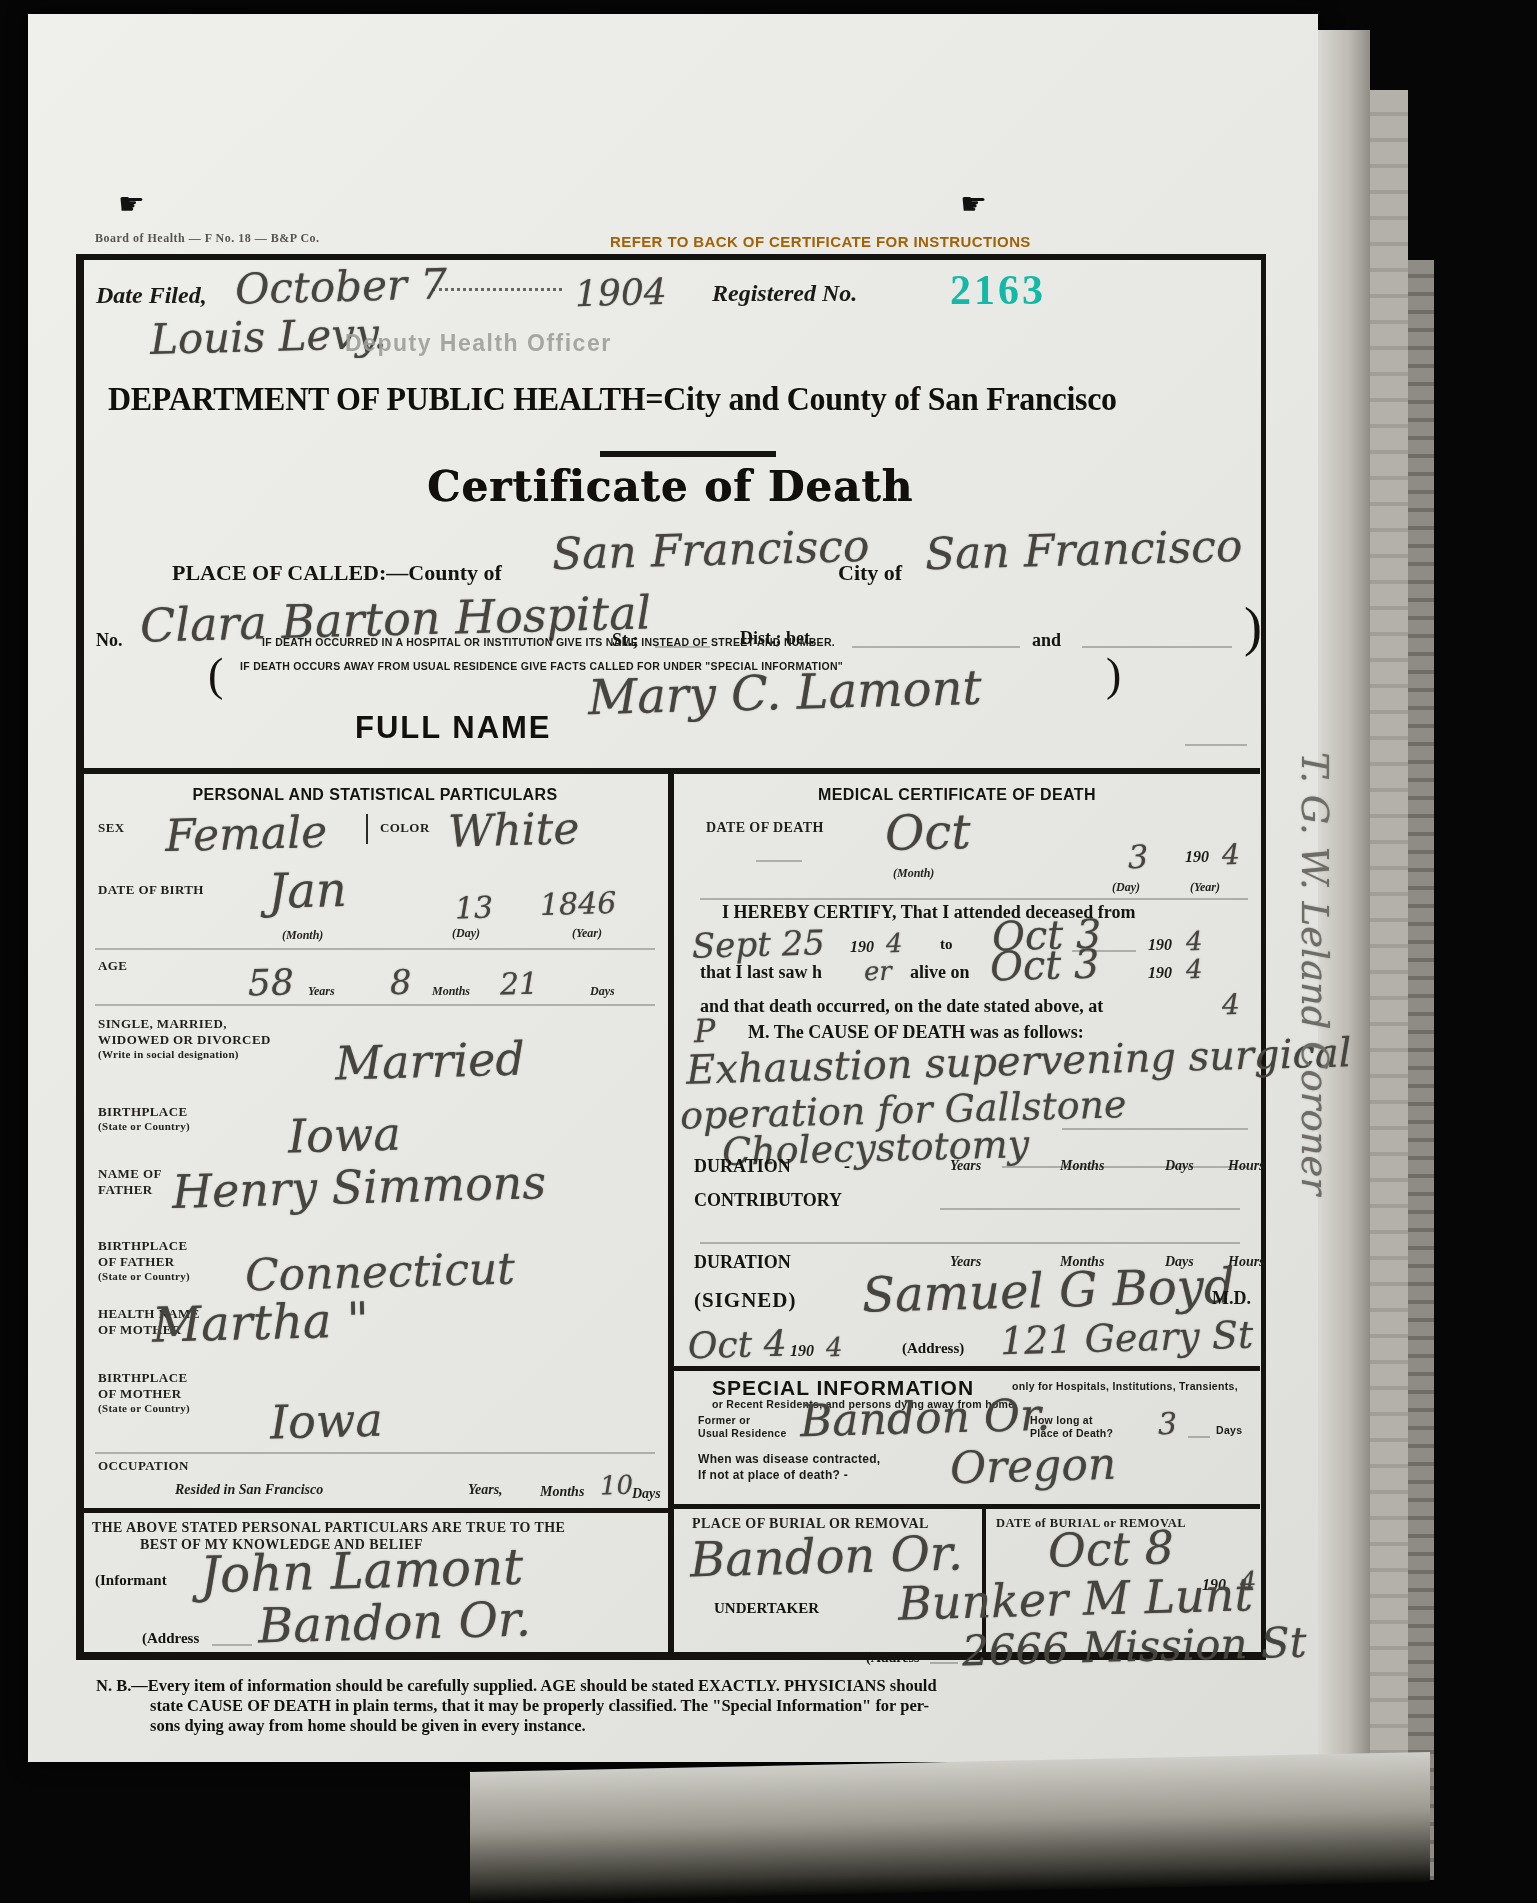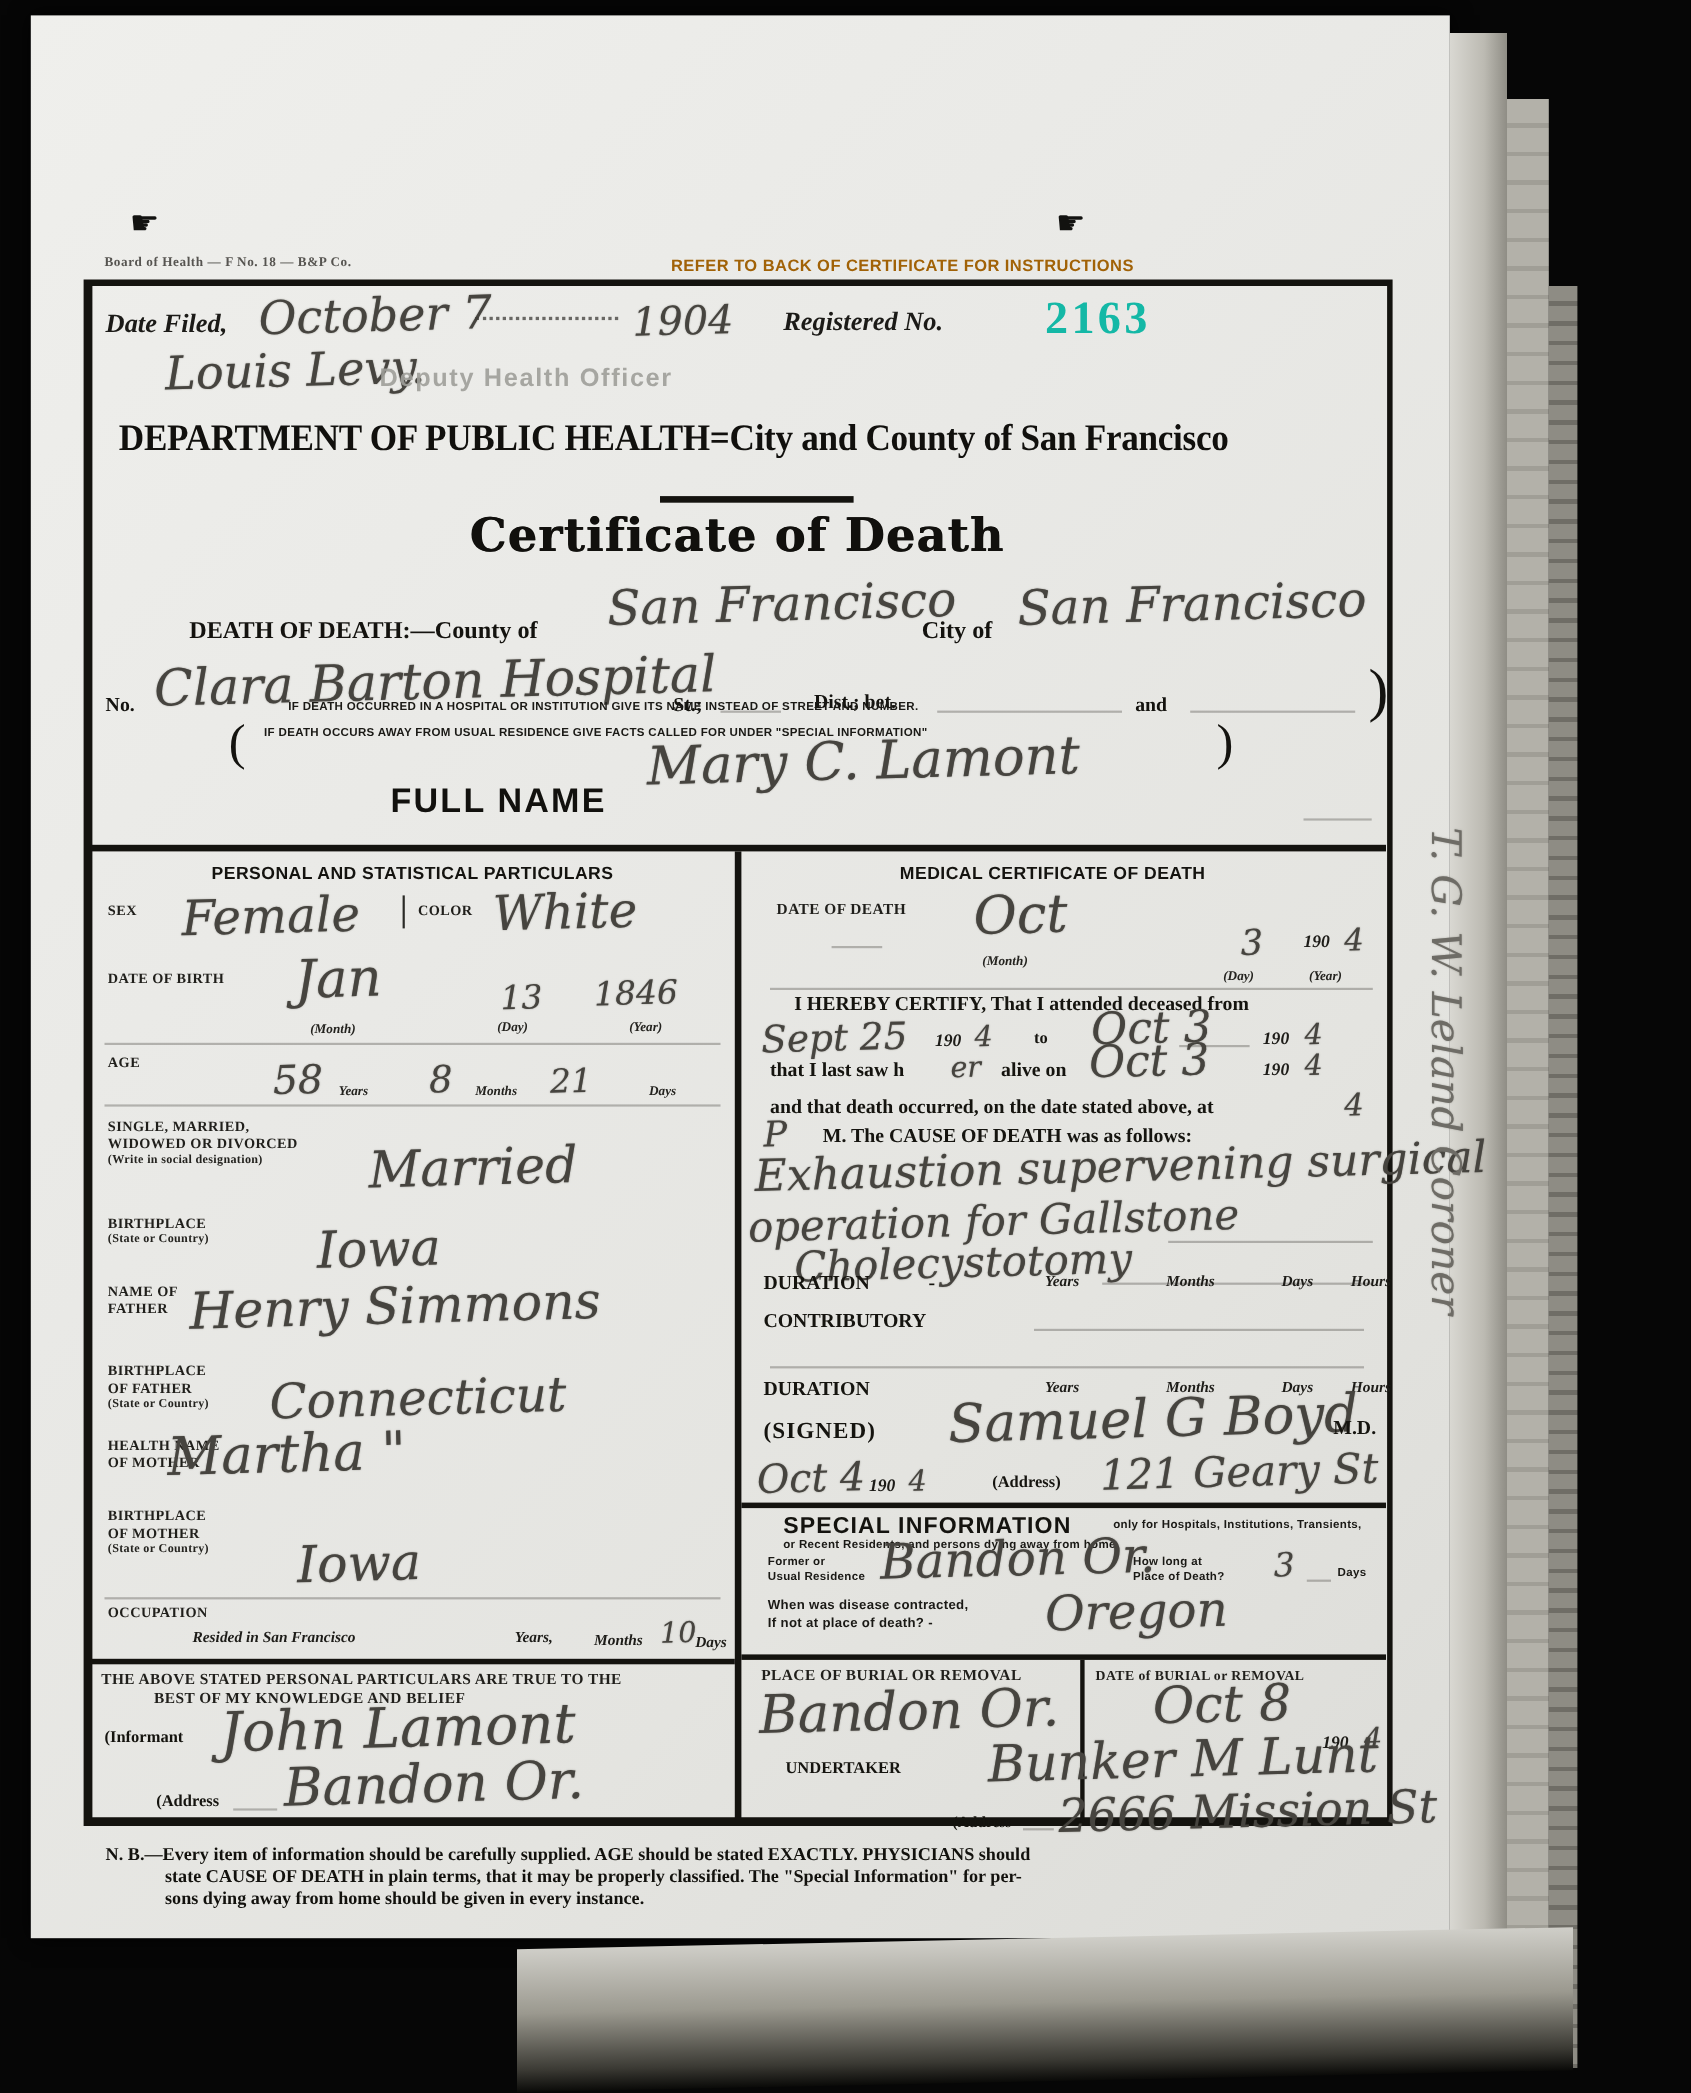--- a/index.html
+++ b/index.html
@@ -83,21 +83,21 @@
   <span class="abs script" style="left:150px;top:312px;font-size:42px;">Louis Levy.</span>
   <span class="abs stamp" style="left:345px;top:330px;">Deputy Health Officer</span>
 
   <span class="abs dept" style="left:108px;top:380px;">DEPARTMENT OF PUBLIC HEALTH=City and County of San Francisco</span>
   <div class="bar" style="left:600px;top:451px;width:176px;height:6px;"></div>
 
   <div class="abs" style="left:90px;top:462px;width:1160px;text-align:center;">
     <span class="certtitle">Certificate of Death</span>
   </div>
 
-  <span class="abs plabel" style="left:172px;top:560px;">DEATH OF DEATH:—County of</span>
+  <span class="abs plabel" style="left:172px;top:560px;">PLACE OF CALLED:—County of</span>
   <span class="abs script" style="left:552px;top:524px;font-size:44px;">San Francisco</span>
   <span class="abs plabel" style="left:838px;top:560px;">City of</span>
   <span class="abs script" style="left:925px;top:524px;font-size:44px;">San Francisco</span>
 
   <span class="abs mlabel" style="left:96px;top:630px;">No.</span>
   <span class="abs script" style="left:140px;top:592px;font-size:46px;">Clara Barton Hospital</span>
   <span class="abs mlabel" style="left:612px;top:630px;">St.;</span>
   <div class="rule" style="left:655px;top:646px;width:55px;"></div>
   <span class="abs mlabel" style="left:740px;top:628px;">Dist.; bet.</span>
   <div class="rule" style="left:852px;top:646px;width:168px;"></div>

